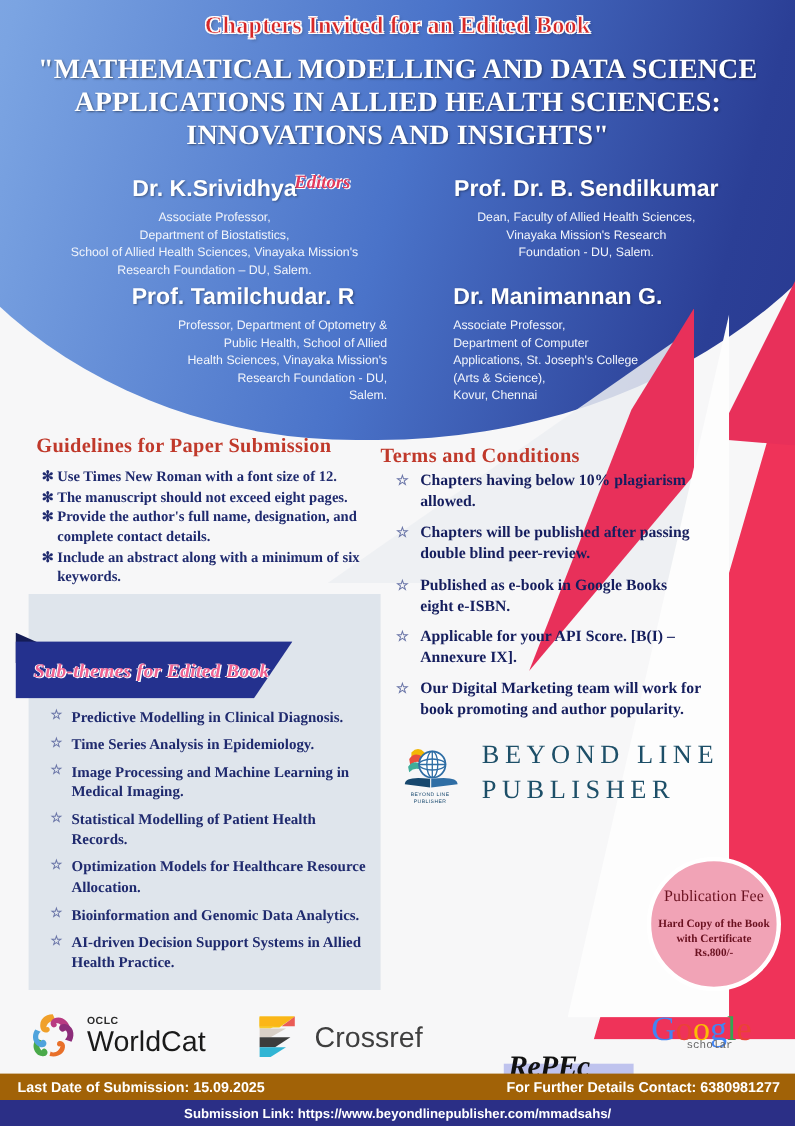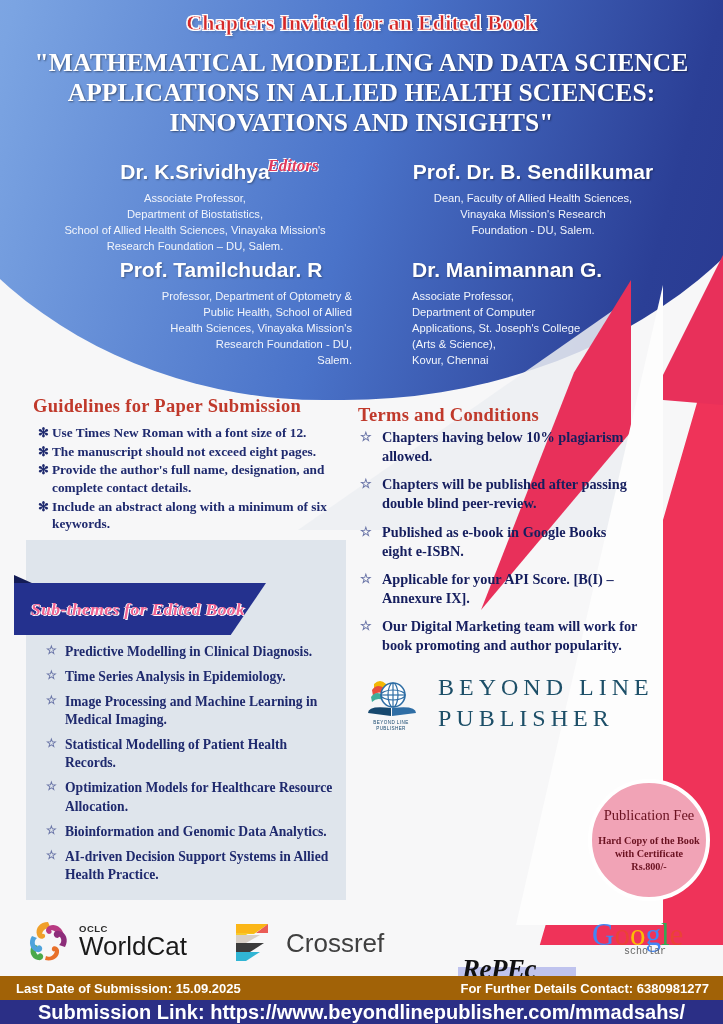--- a/index.html
+++ b/index.html
@@ -88,21 +88,21 @@
   .ed3 .name{text-align:center;}
   .ed4{left:412px;top:258px;width:262px;text-align:left;}
   .ed4 .name{text-align:left;}
 
   
   .sec-head{
     position:absolute;font-family:"Liberation Serif",serif;font-weight:bold;
     color:#c0392b;font-size:18.5px;letter-spacing:.3px;
   }
   .guide-head{left:33px;top:396px;}
-  .terms-head{left:358px;top:405px;}
+  .terms-head{left:346px;top:405px;}
 
   
   .guide-list{
     position:absolute;left:38px;top:424px;width:310px;
     font-family:"Liberation Serif",serif;font-weight:bold;
     color:#1f2a6e;font-size:13.3px;line-height:1.33;
   }
   .guide-list .li{display:flex;margin-bottom:1px;}
   .guide-list .bul{width:14px;flex:0 0 14px;color:#1f2a6e;font-size:13px;}
   .guide-list .txt{flex:1;}
@@ -190,21 +190,21 @@
   .foot1{
     position:absolute;left:0;top:976px;width:723px;height:24px;
     background:#a16207;color:#fff;display:flex;align-items:center;
     font-family:"Liberation Sans",sans-serif;font-weight:bold;font-size:13px;
   }
   .foot1 .l{margin-left:16px;}
   .foot1 .r{margin-left:auto;margin-right:14px;}
   .foot2{
     position:absolute;left:0;top:1000px;width:723px;height:24px;
     background:#2b2f86;color:#fff;display:flex;align-items:center;justify-content:center;
-    font-family:"Liberation Sans",sans-serif;font-weight:bold;font-size:20px;
+    font-family:"Liberation Sans",sans-serif;font-weight:bold;font-size:12px;
   }
 </style>
 </head>
 <body>
 
 <div id="poster">
 
   <div class="bg-white"></div>
   <div class="blue-top-fill"></div>
   <div class="blue-blob"></div>

